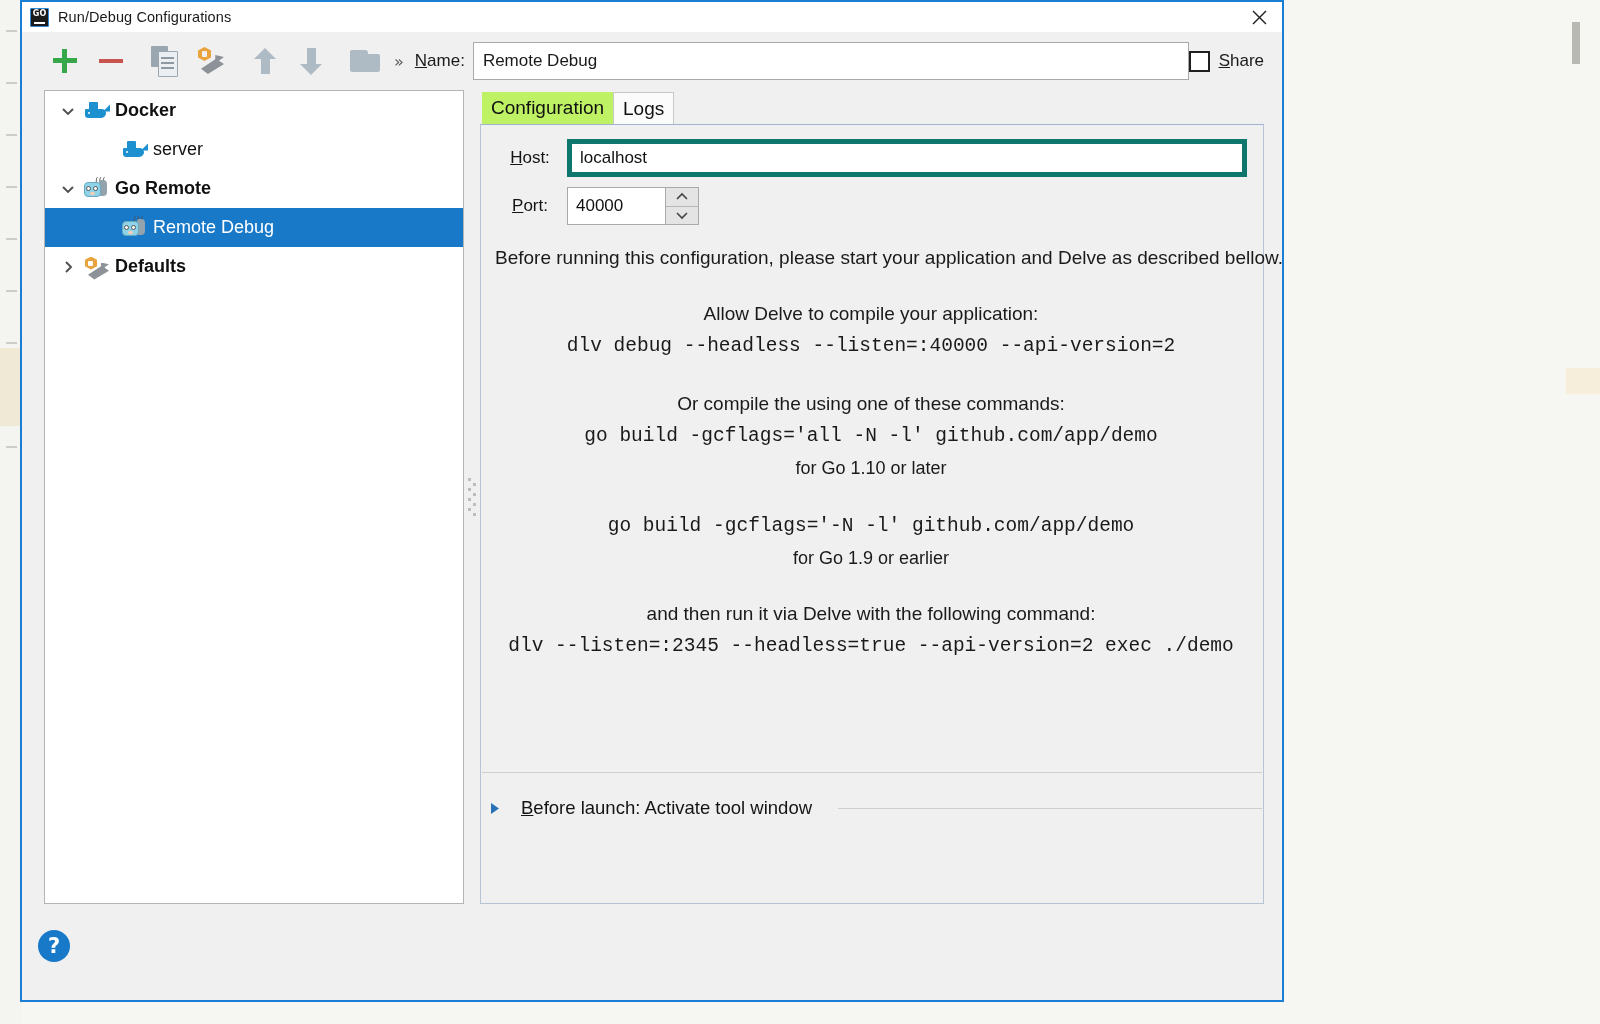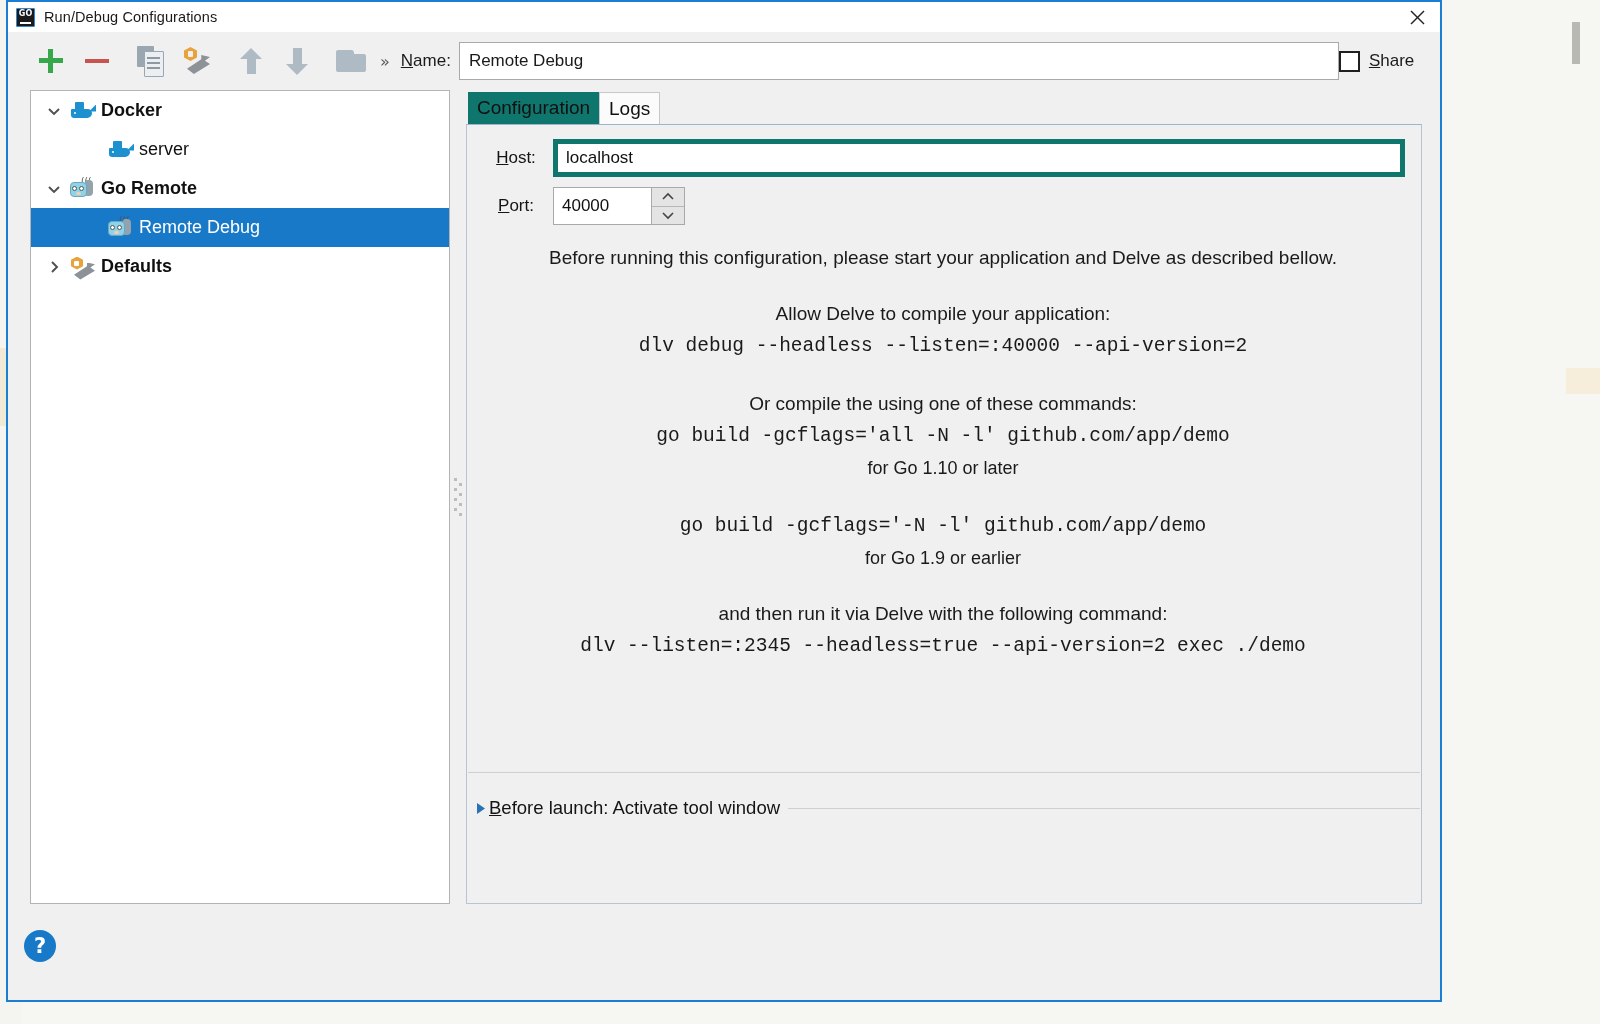--- a/index.html
+++ b/index.html
@@ -35,22 +35,22 @@
     background: #b9b9b4;
   }
   #backdrop .bg-band {
     position: absolute; left: 1566px; top: 368px; width: 34px; height: 26px;
     background: #f6eedb;
   }
 
   
   #dialog {
     position: absolute;
-    left: 6px; top: 0px;
-    width: 1436px; height: 1002px;
+    left: 20px; top: 0px;
+    width: 1264px; height: 1002px;
     background: #f0f0f0;
     border: 2px solid #1a7fd4;
     box-sizing: border-box;
   }
   .titlebar {
     height: 30px;
     background: #ffffff;
     display: flex; align-items: center;
     position: relative;
     box-sizing: border-box;
@@ -312,21 +312,21 @@
   }
   .tab {
     height: 32px;
     display: flex; align-items: center;
     padding: 0 9px;
     font-size: 19px;
     color: #101010;
     box-sizing: border-box;
   }
   .tab.active {
-    background: #0f766e;
+    background: #bef264;
   }
   .tab.inactive {
     background: #fbfbfb;
     border: 1px solid #c8c8c8;
     border-bottom: none;
   }
   .tab-panel {
     position: absolute;
     left: 0; right: 0; top: 34px; bottom: 0;
     border: 1px solid #b6c4d6;
@@ -406,20 +406,21 @@
   .spacer-lg { height: 26px; }
 
   .panel-divider {
     position: absolute; left: 1px; right: 1px;
     height: 1px; background: #cfcfcf;
   }
   .before-launch {
     position: absolute; left: 0; right: 1px;
     display: flex; align-items: center;
     padding-left: 6px;
+    gap: 18px;
   }
   .bl-arrow {
     width: 16px; display: flex; align-items: center; justify-content: center;
   }
   .bl-text {
     font-size: 18.5px; color: #141414; white-space: nowrap; padding-right: 8px;
   }
   .bl-text u { text-decoration: underline; }
   .bl-rule { flex: 1 1 auto; height: 1px; background: #cfcfcf; }
 

